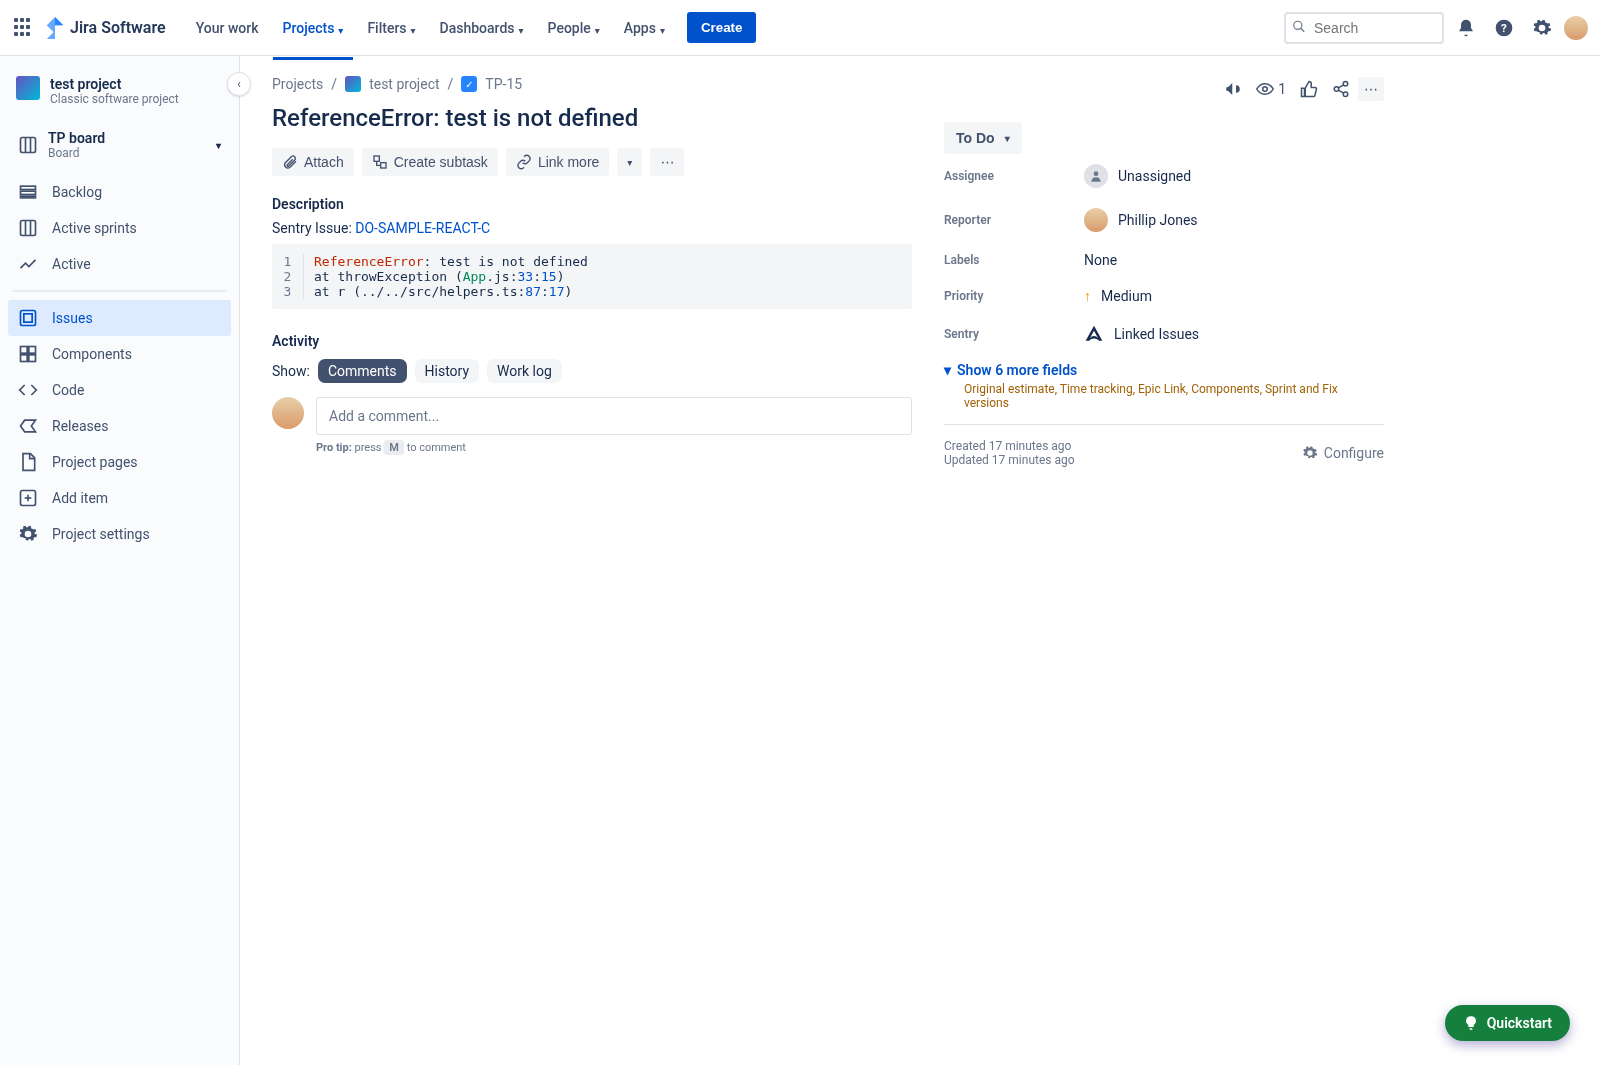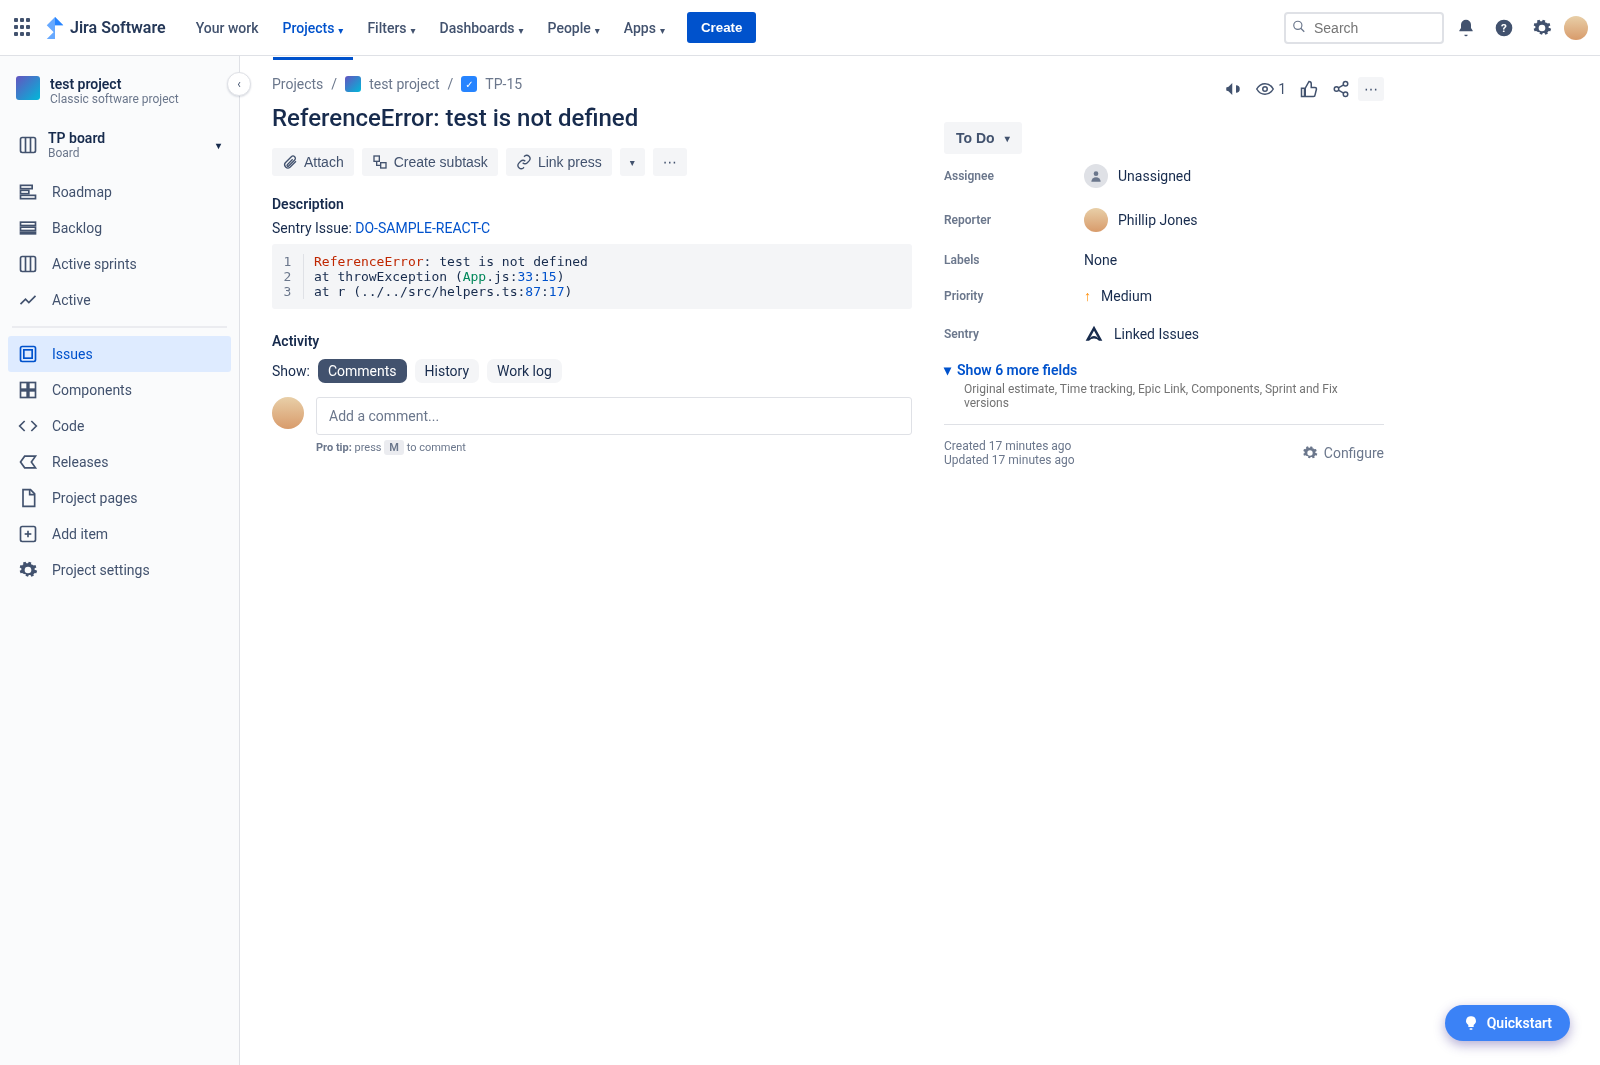--- a/index.html
+++ b/index.html
@@ -73,26 +73,26 @@
 .right-icons .pill.active { background:#F4F5F7; }
 .status-btn { background: #F4F5F7; border: none; padding: 8px 12px; border-radius: 3px; display: flex; align-items: center; gap: 10px; cursor: pointer; font-weight: 600; font-size:14px; color:#42526E;}
 .field-row { display: flex; align-items: center; padding: 10px 0; font-size: 14px; }
 .field-label { width: 140px; color: #6B778C; font-weight: 600; font-size: 12px; }
 .field-val { display: flex; align-items: center; gap: 10px; color: #172B4D; }
 .fv-avatar { width: 24px; height: 24px; border-radius: 50%; background: #DFE1E6; display:flex; align-items:center; justify-content:center; color:#6B778C; }
 .fv-avatar.person { background: linear-gradient(#e8cfa8, #d89b6b); }
 .pri-arrow { color: #FF8B00; font-weight:bold; }
 .sentry-ico { width:20px; height:20px; }
 .more-fields { color: #0052CC; font-weight: 600; cursor: pointer; display:flex; align-items:center; gap:6px; margin-top: 8px; }
-.more-sub { font-size: 12px; color: #737373; margin-left: 20px; margin-top:4px; }
+.more-sub { font-size: 12px; color: #a16207; margin-left: 20px; margin-top:4px; }
 .hr { height:1px; background:#DFE1E6; margin: 14px 0; }
 .meta-row { display:flex; justify-content: space-between; font-size: 12px; color: #6B778C; }
 .configure { display:flex; align-items:center; gap:6px; cursor:pointer; color:#6B778C; font-size:14px;}
 
-.quickstart { position: fixed; bottom: 24px; right: 30px; background: #3b82f6; color: #fff; padding: 10px 18px; border-radius: 24px; font-weight: 600; cursor: pointer; display:flex; align-items:center; gap:8px; box-shadow: 0 4px 12px rgba(64,50,148,.4); }
+.quickstart { position: fixed; bottom: 24px; right: 30px; background: #15803d; color: #fff; padding: 10px 18px; border-radius: 24px; font-weight: 600; cursor: pointer; display:flex; align-items:center; gap:8px; box-shadow: 0 4px 12px rgba(64,50,148,.4); }
 </style>
 </head>
 <body>
 
 <div class="topbar">
   <div class="app-switcher">
     <span></span>
       <span></span>
       <span></span>
       <span></span>
@@ -187,30 +187,20 @@
       <div style="flex:1">
         <div>TP board</div>
         <div class="board-sub">Board</div>
       </div>
       <span class="chev">▾</span>
     </div>
     <div class="side-list">
       <div class="side-item">
           <span class="side-ico">
             <svg width="20" height="20" viewBox="0 0 24 24" fill="none" stroke="currentColor" stroke-width="2">
-              <rect x="3" y="4" width="14" height="4"></rect>
-              <rect x="3" y="10" width="10" height="4"></rect>
-              <rect x="3" y="16" width="18" height="4"></rect>
-            </svg>
-          </span>
-          <span>Roadmap</span>
-        </div>
-      <div class="side-item">
-          <span class="side-ico">
-            <svg width="20" height="20" viewBox="0 0 24 24" fill="none" stroke="currentColor" stroke-width="2">
               <rect x="3" y="5" width="18" height="4"></rect>
               <rect x="3" y="11" width="18" height="4"></rect>
               <rect x="3" y="17" width="18" height="2"></rect>
             </svg>
           </span>
           <span>Backlog</span>
         </div>
       <div class="side-item">
           <span class="side-ico">
             <svg width="20" height="20" viewBox="0 0 24 24" fill="none" stroke="currentColor" stroke-width="2">
@@ -324,21 +314,21 @@
               <rect x="13" y="13" width="8" height="8"></rect>
               <path d="M7 11v6h6"></path>
             </svg>
             <span>Create subtask</span>
           </button>
         <button class="action-btn">
             <svg width="16" height="16" viewBox="0 0 24 24" fill="none" stroke="currentColor" stroke-width="2">
               <path d="M10 13a5 5 0 0 0 7 0l3-3a5 5 0 0 0-7-7l-1 1"></path>
               <path d="M14 11a5 5 0 0 0-7 0l-3 3a5 5 0 0 0 7 7l1-1"></path>
             </svg>
-            <span>Link press</span>
+            <span>Link more</span>
           </button>
         <button class="action-btn">
             <span class="chev">▾</span>
           </button>
         <button class="action-btn">⋯</button>
       </div>
       <div class="sec-head">Description</div>
       <div class="desc-text">
         <span>Sentry Issue: </span><a class="link" href="#">DO-SAMPLE-REACT-C</a>
       </div>

